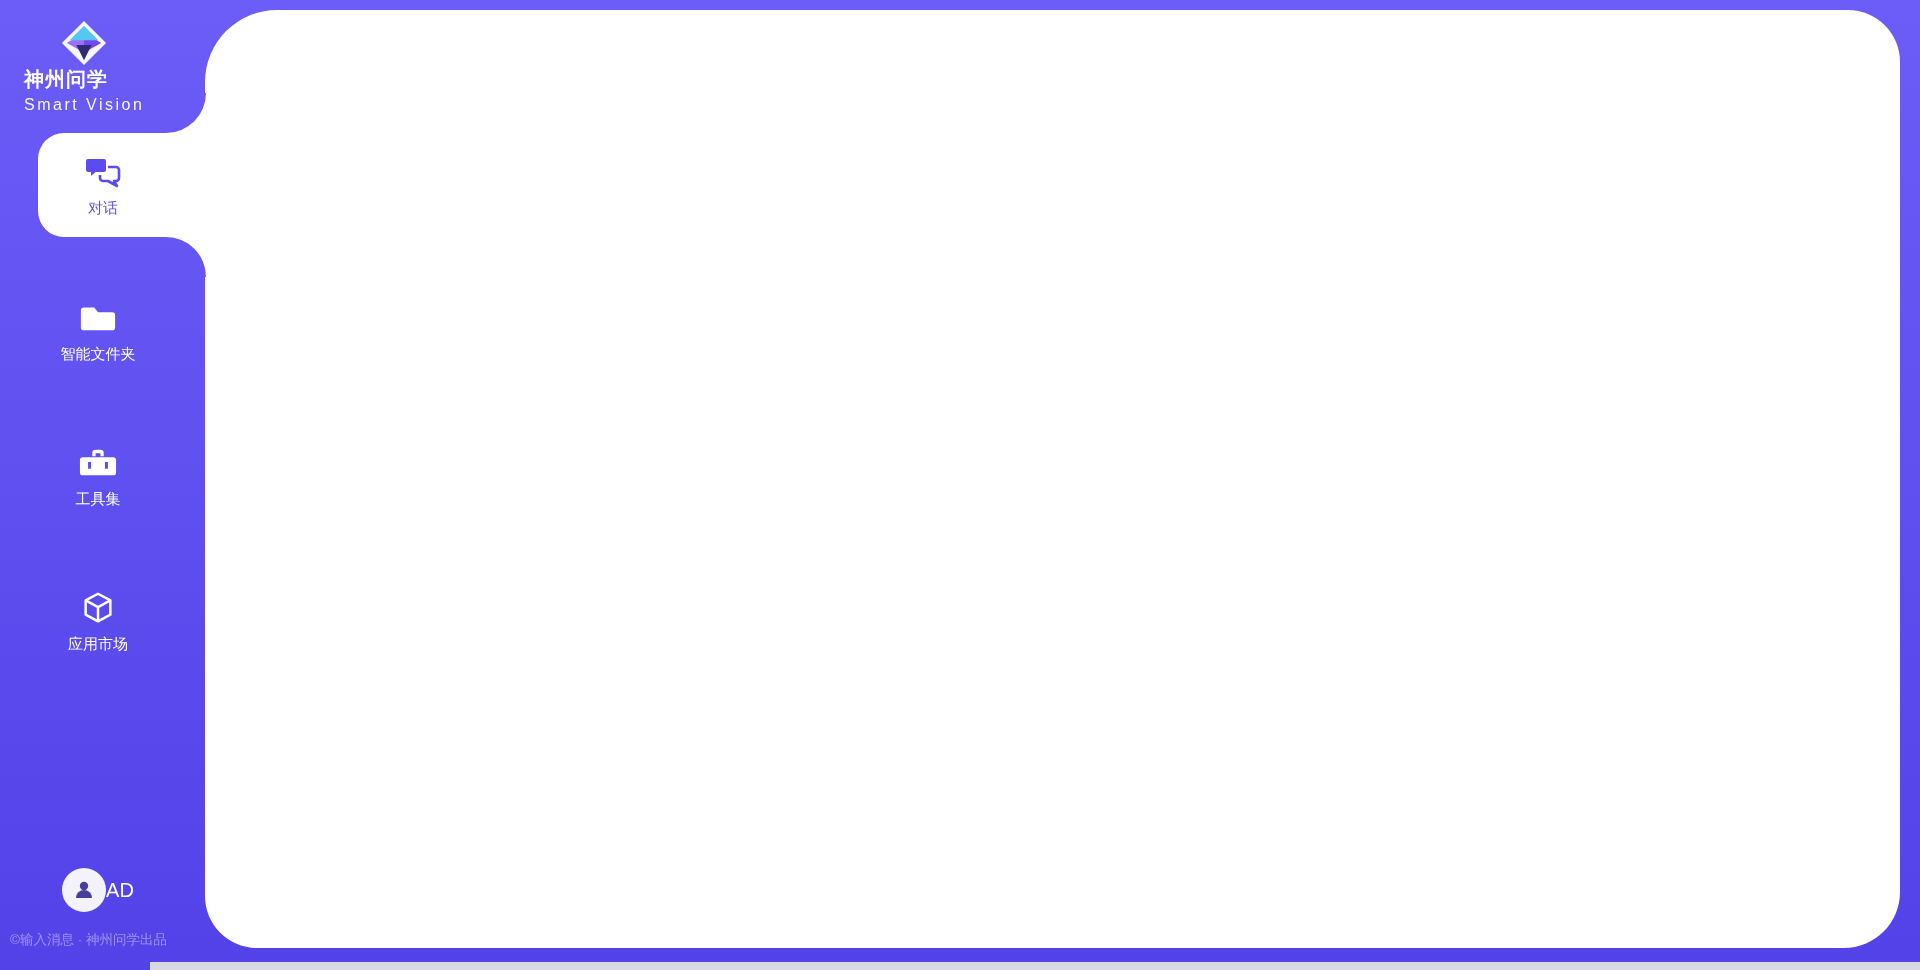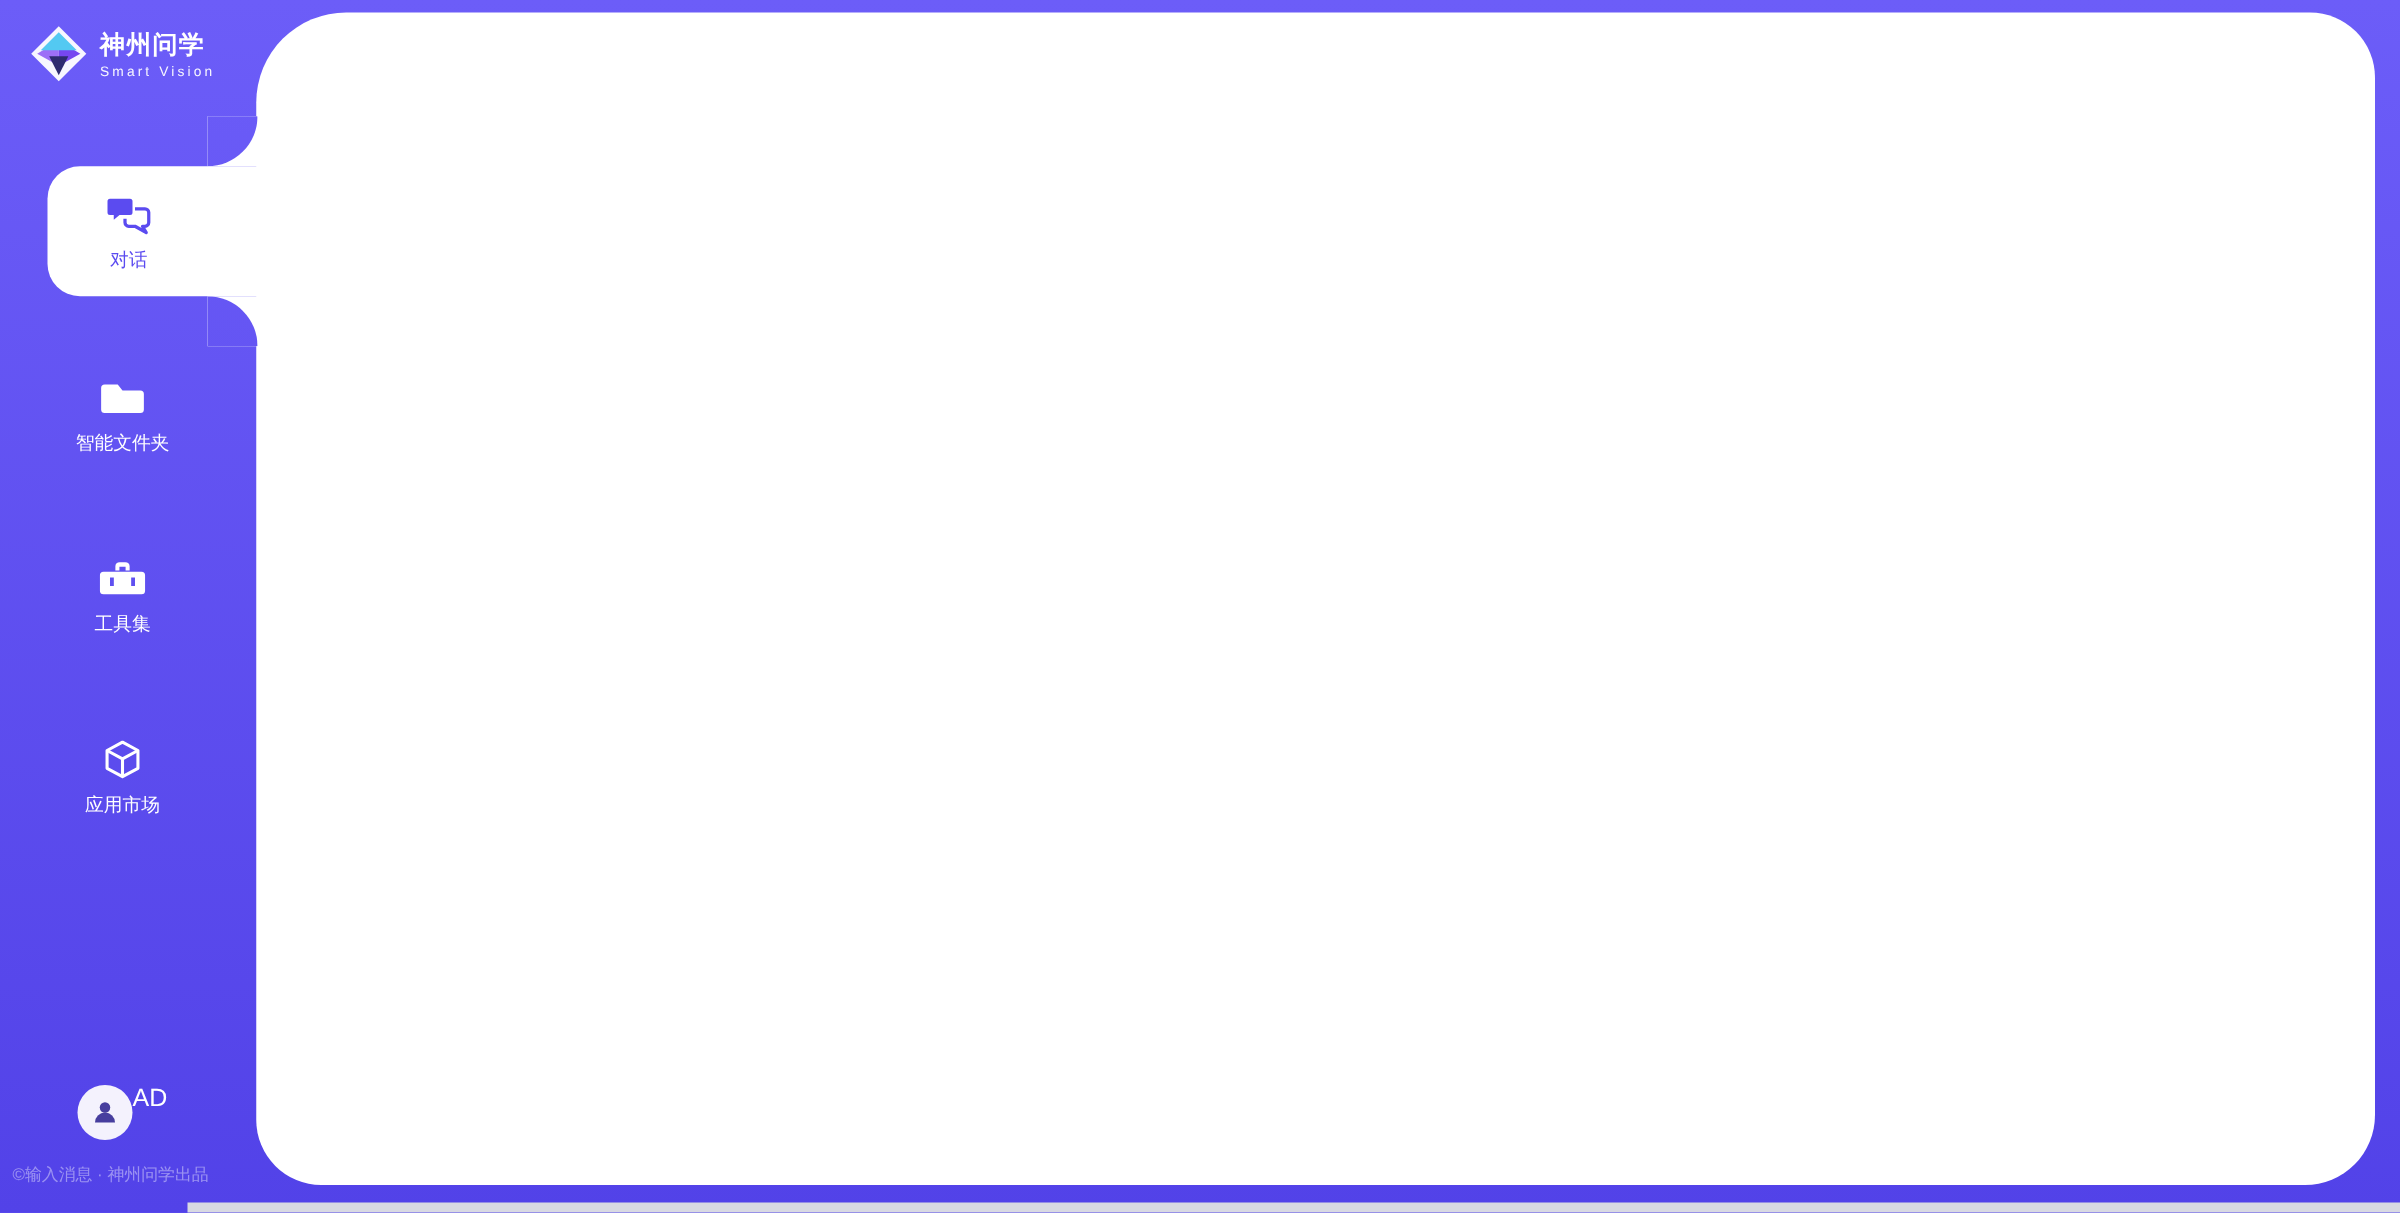--- a/index.html
+++ b/index.html
@@ -20,29 +20,29 @@
   .flare.top{top:93px;}
   .flare.bottom{top:237px;}
   .flare-fill{width:100%;height:100%;
     background-color:#5d4ef0;
     background-image:linear-gradient(180deg,#6c5df8 0%,#5242e8 100%);
     background-attachment:fixed;}
   .flare.top .flare-fill{border-bottom-right-radius:100%;}
   .flare.bottom .flare-fill{border-top-right-radius:100%;}
   
   .sidebar{position:absolute;left:0;top:0;width:206px;height:100%;z-index:4;color:#fff;}
-  .brand{position:absolute;left:24px;top:20px;display:flex;align-items:center;gap:10px;}
+  .brand{position:absolute;left:24px;top:20px;display:flex;align-items:center;flex-direction:column;}
   .brand-title{font-size:20px;font-weight:bold;letter-spacing:1px;}
-  .brand-sub{font-size:11px;letter-spacing:2.5px;margin-top:3px;opacity:.95;}
+  .brand-sub{font-size:16px;letter-spacing:2.5px;margin-top:3px;opacity:.95;}
   .nav-item{position:absolute;left:0;width:196px;display:flex;flex-direction:column;
     align-items:center;gap:8px;cursor:pointer;}
   .nav-item .lbl{font-size:15px;color:#fff;}
   .tab-inner .lbl{font-size:15px;color:#5b4bf0;font-weight:500;}
   .user-row{position:absolute;left:0;top:868px;width:196px;display:flex;
-    align-items:flex-start;justify-content:center;gap:0;cursor:pointer;}
+    align-items:center;justify-content:center;gap:0;cursor:pointer;}
   .avatar{width:44px;height:44px;border-radius:50%;background:#f4f2fd;
     display:flex;align-items:center;justify-content:center;color:#473e9e;}
   .user-name{font-size:20px;color:#fff;}
   .copyright{position:absolute;left:10px;top:931px;font-size:13.5px;
     color:rgba(255,255,255,.42);white-space:nowrap;}
   
   .content{position:absolute;left:367px;top:0;width:944px;height:100%;}
   .greeting{position:absolute;left:0;top:152px;display:flex;align-items:center;gap:22px;}
   .greeting-text{font-size:31px;font-weight:bold;color:#111827;}
   .cards{position:absolute;left:0;top:266px;display:grid;

